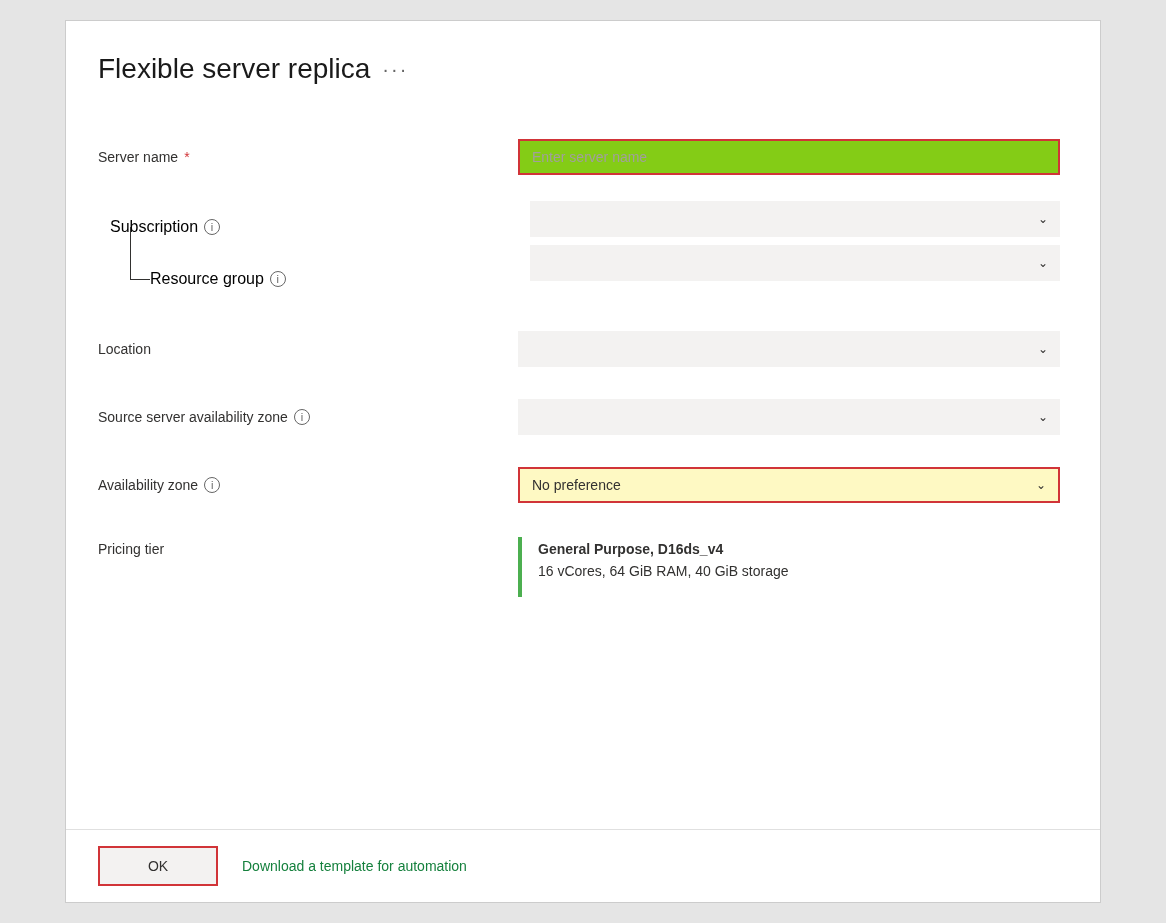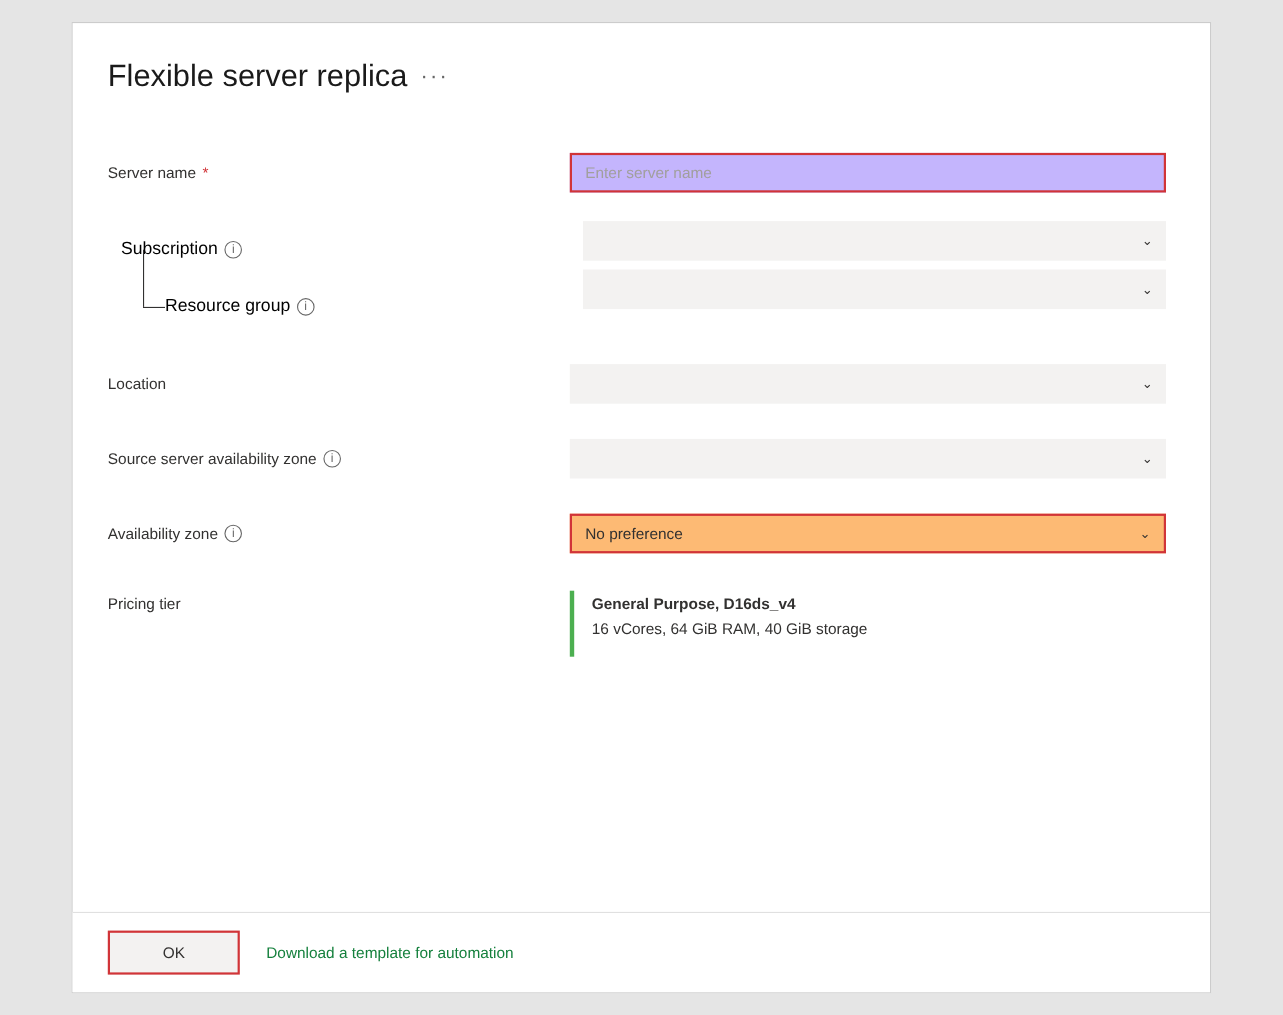--- a/index.html
+++ b/index.html
@@ -96,21 +96,21 @@
 
     .form-control-area {
       flex: 1;
     }
 
     .text-input {
       width: 100%;
       height: 36px;
       padding: 0 12px;
       border: 2px solid #d13438;
-      background: #c4b5fd;
+      background: #84cc16;
       font-size: 14px;
       color: #323130;
       outline: none;
     }
 
     .text-input::placeholder {
       color: #a19f9d;
     }
 
     .dropdown {
@@ -131,21 +131,21 @@
       color: #323130;
     }
 
     .dropdown-chevron {
       font-size: 12px;
       color: #323130;
     }
 
     .dropdown-highlighted {
       border: 2px solid #d13438;
-      background: #fdba74;
+      background: #fef9c3;
     }
 
     .dropdown-highlighted .dropdown-text {
       color: #323130;
     }
 
     .pricing-tier-row {
       align-items: flex-start;
       padding-top: 16px;
     }

